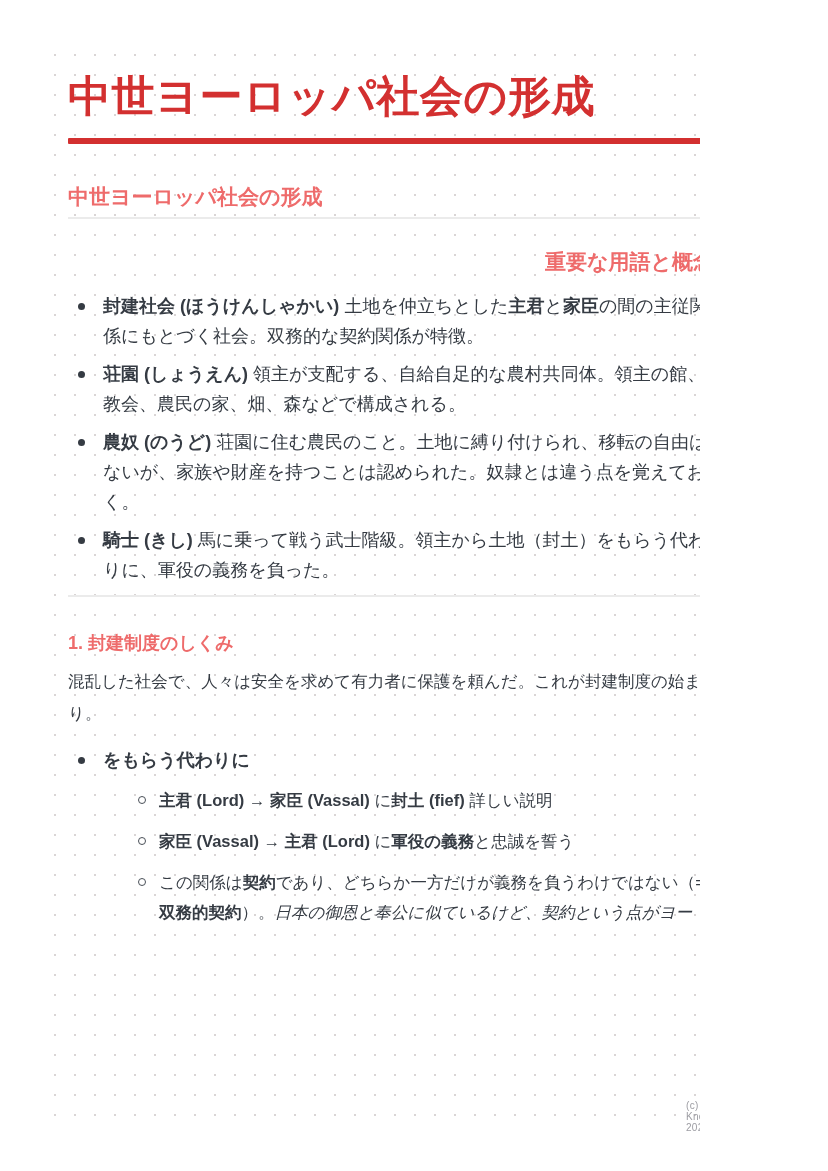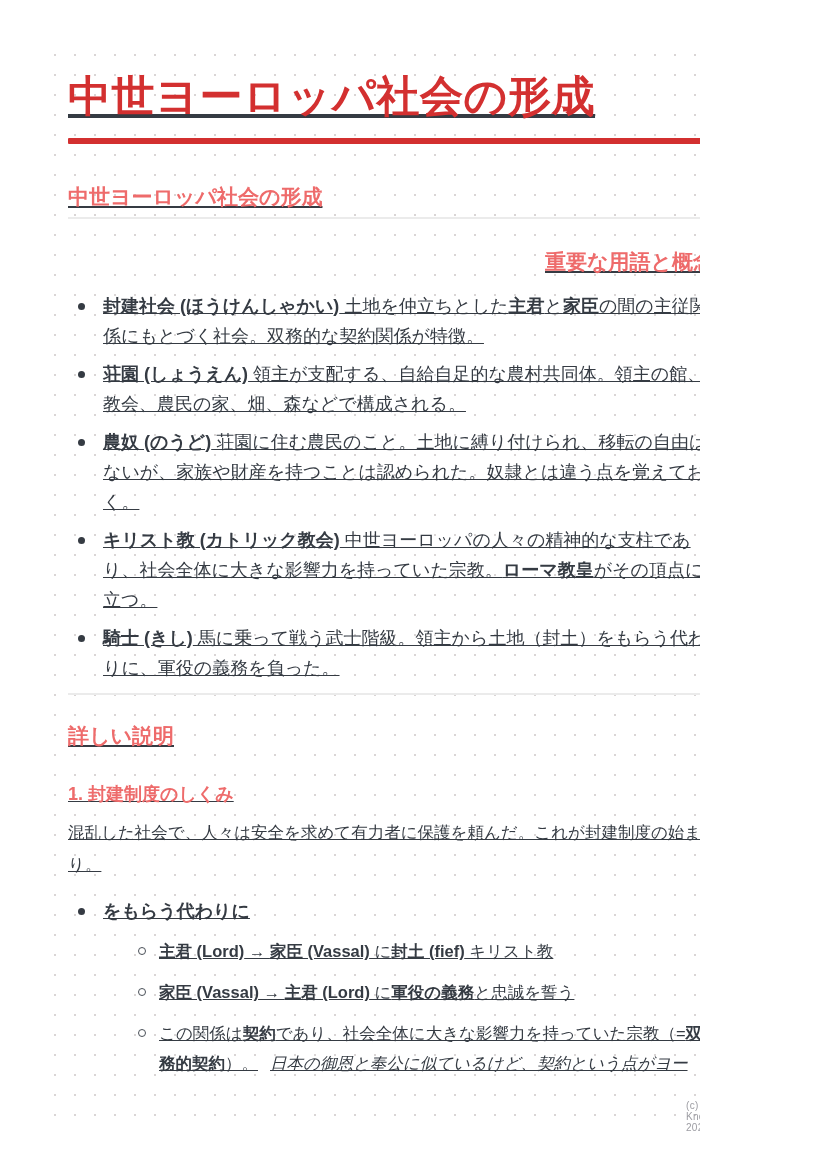--- a/index.html
+++ b/index.html
@@ -1,20 +1,19 @@
 <!DOCTYPE html>
 <html><head>
 <meta charset="utf-8">
 <style>
   html,body { margin:0; padding:0; background:#ffffff; }
   .page {
     position:relative; width:700px; height:1171px; background:#ffffff;
     overflow:hidden; font-family:"Liberation Sans", sans-serif;
     color:#353b43;
-    text-decoration:underline;
   }
   
   .dots {
     position:absolute; left:42px; top:42px; width:748px; height:1088px;
     background-image: radial-gradient(circle, #d9d5d5 1.2px, transparent 1.3px);
     background-size:20px 20px; background-position:3px 3px;
   }
   
   .stripe {
     position:absolute; left:749px; top:42px; width:41px; height:1088px;
@@ -48,21 +47,21 @@
   .circmark {
     position:absolute; left:0; top:11px; width:6px; height:6px;
     border-radius:50%; border:1.5px solid #4a5058; background:transparent;
   }
   .sublist { margin-top:10px; padding-left:70px; }
   .sitem { display:flex; font-size:16.5px; line-height:30px; }
   .sitem + .sitem { margin-top:11px; }
   .sitem .mark-col { flex:0 0 21px; }
   .btext { flex:1; }
   .b { font-weight:700; }
-  .i { font-style:italic;margin-left:12px; }
+  .i { font-style:italic; }
   .watermark {
     position:absolute; left:686px; top:1100px; font-size:10px;
     color:#9c9ca2; letter-spacing:0.3px; z-index:3;
   }
   .z1 { position:relative; z-index:2; }
 </style>
 </head>
 <body>
 
 <div class="page">
@@ -95,62 +94,55 @@
         <li class="bitem">
         <span class="mark-col">
             <span class="dotmark"></span>
           </span>
         <span class="btext"><span class="b">農奴 (のうど)</span><span> 荘園に住む農民のこと。土地に縛り付けられ、移転の自由はないが、家族や財産を持つことは認められた。奴隷とは違う点を覚えておく。</span></span>
       </li>
         <li class="bitem">
         <span class="mark-col">
             <span class="dotmark"></span>
           </span>
-        <span class="btext"><span class="b">キリスト教 (カトリック教会)</span><span> 中世ヨーロッパの人々の精神的な支柱であり、社会全体に大きな影響力を持っていた宗教。</span><span class="b">ローマ教皇</span><span>がその頂点に立つ。</span></span>
-      </li>
-        <li class="bitem">
-        <span class="mark-col">
-            <span class="dotmark"></span>
-          </span>
         <span class="btext"><span class="b">騎士 (きし)</span><span> 馬に乗って戦う武士階級。領主から土地（封土）をもらう代わりに、軍役の義務を負った。</span></span>
       </li>
       </ul>
 
     <hr class="divider">
 
-    <h2 class="h2-details">詳しい説明</h2>
     <h3>1. 封建制度のしくみ</h3>
     <p class="body"><span>混乱した社会で、人々は安全を求めて有力者に保護を頼んだ。これが封建制度の始まり。</span></p>
 
     <ul class="blist">
       <li class="bitem">
         <span class="mark-col">
             <span class="dotmark"></span>
           </span>
         <span class="btext"><span class="b">をもらう代わりに</span></span>
       </li>
     </ul>
 
     <ul class="sublist">
 
     <li class="sitem">
         <span class="mark-col">
             <span class="circmark"></span>
           </span>
-        <span class="btext"><span class="b">主君 (Lord)</span><span> → </span><span class="b">家臣 (Vassal)</span><span> に</span><span class="b">封土 (fief)</span><span> キリスト教</span></span>
+        <span class="btext"><span class="b">主君 (Lord)</span><span> → </span><span class="b">家臣 (Vassal)</span><span> に</span><span class="b">封土 (fief)</span><span> 詳しい説明</span></span>
       </li>
         <li class="sitem">
         <span class="mark-col">
             <span class="circmark"></span>
           </span>
         <span class="btext"><span class="b">家臣 (Vassal)</span><span> → </span><span class="b">主君 (Lord)</span><span> に</span><span class="b">軍役の義務</span><span>と忠誠を誓う</span></span>
       </li>
         <li class="sitem">
         <span class="mark-col">
             <span class="circmark"></span>
           </span>
-        <span class="btext"><span>この関係は</span><span class="b">契約</span><span>であり、社会全体に大きな影響力を持っていた宗教（=</span><span class="b">双務的契約</span><span>）。</span><span class="i">日本の御恩と奉公に似ているけど、契約という点がヨー</span></span>
+        <span class="btext"><span>この関係は</span><span class="b">契約</span><span>であり、どちらか一方だけが義務を負うわけではない（=</span><span class="b">双務的契約</span><span>）。</span><span class="i">日本の御恩と奉公に似ているけど、契約という点がヨー</span></span>
       </li>
       </ul>
   </div>
 
   <div class="watermark">(c) Knowunity 2025</div>
 </div>
 
 </body></html>

